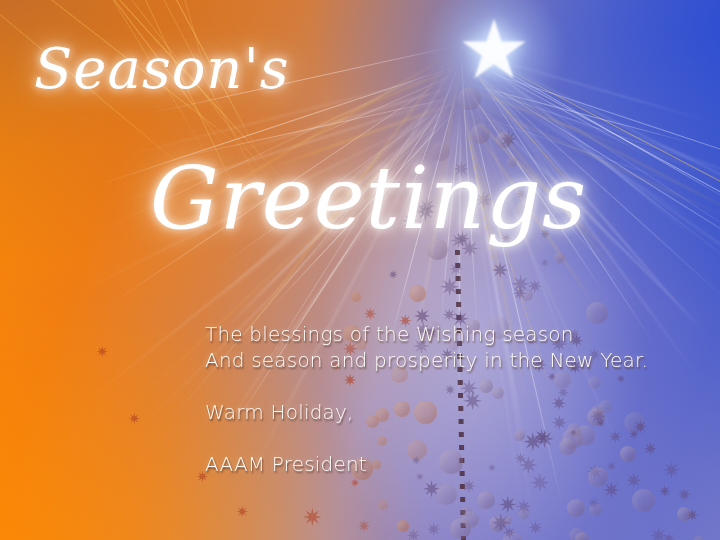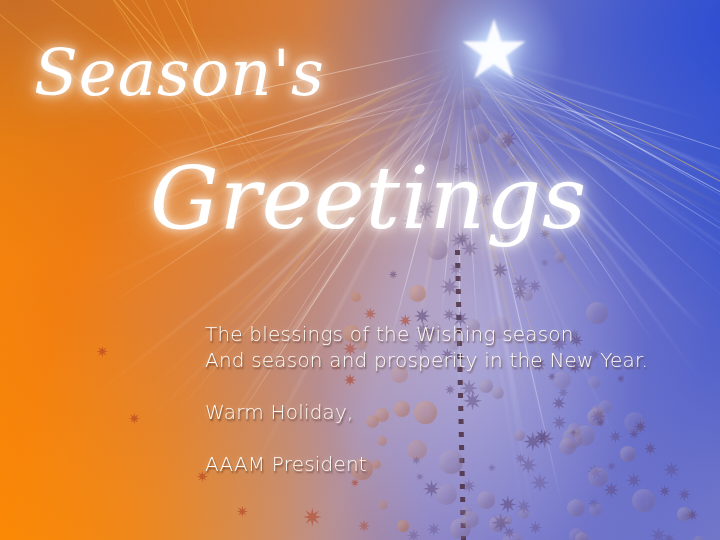--- a/index.html
+++ b/index.html
@@ -149,21 +149,21 @@
     text-shadow:
       0 0 10px rgba(255,255,255,0.95),
       0 0 24px rgba(255,250,235,0.75),
       0 0 46px rgba(255,240,210,0.45);
     pointer-events: none;
   }
   .headline .line1 {
     position: absolute;
     left: 34px;
     top: 36px;
-    font-size: 64px;
+    font-size: 56px;
   }
   .headline .line2 {
     position: absolute;
     left: 150px;
     top: 148px;
     font-size: 86px;
   }
 
   .message {
     position: absolute;

